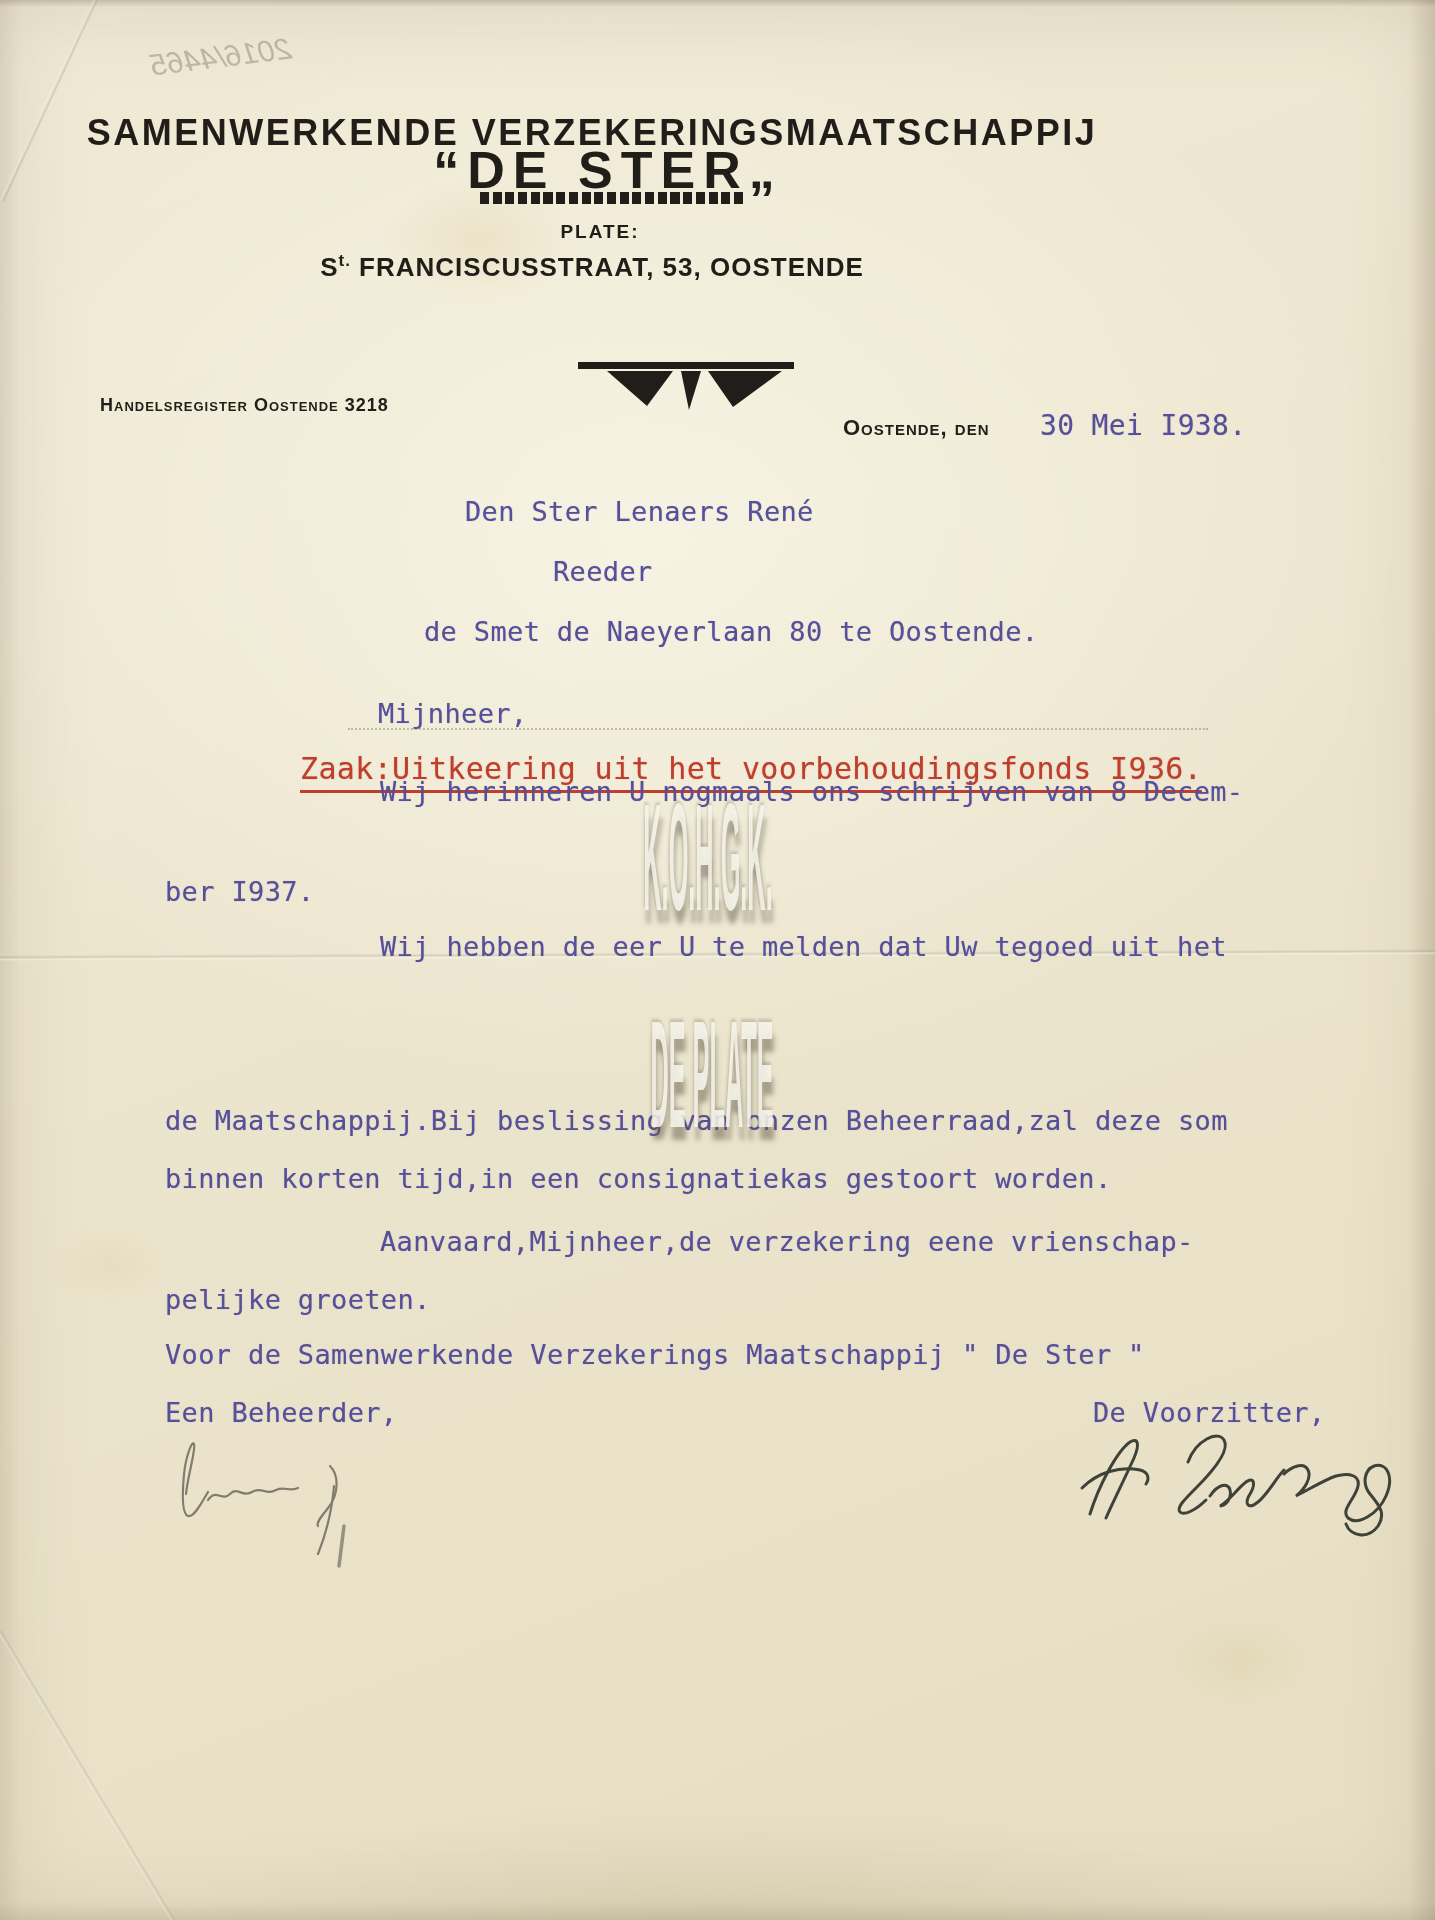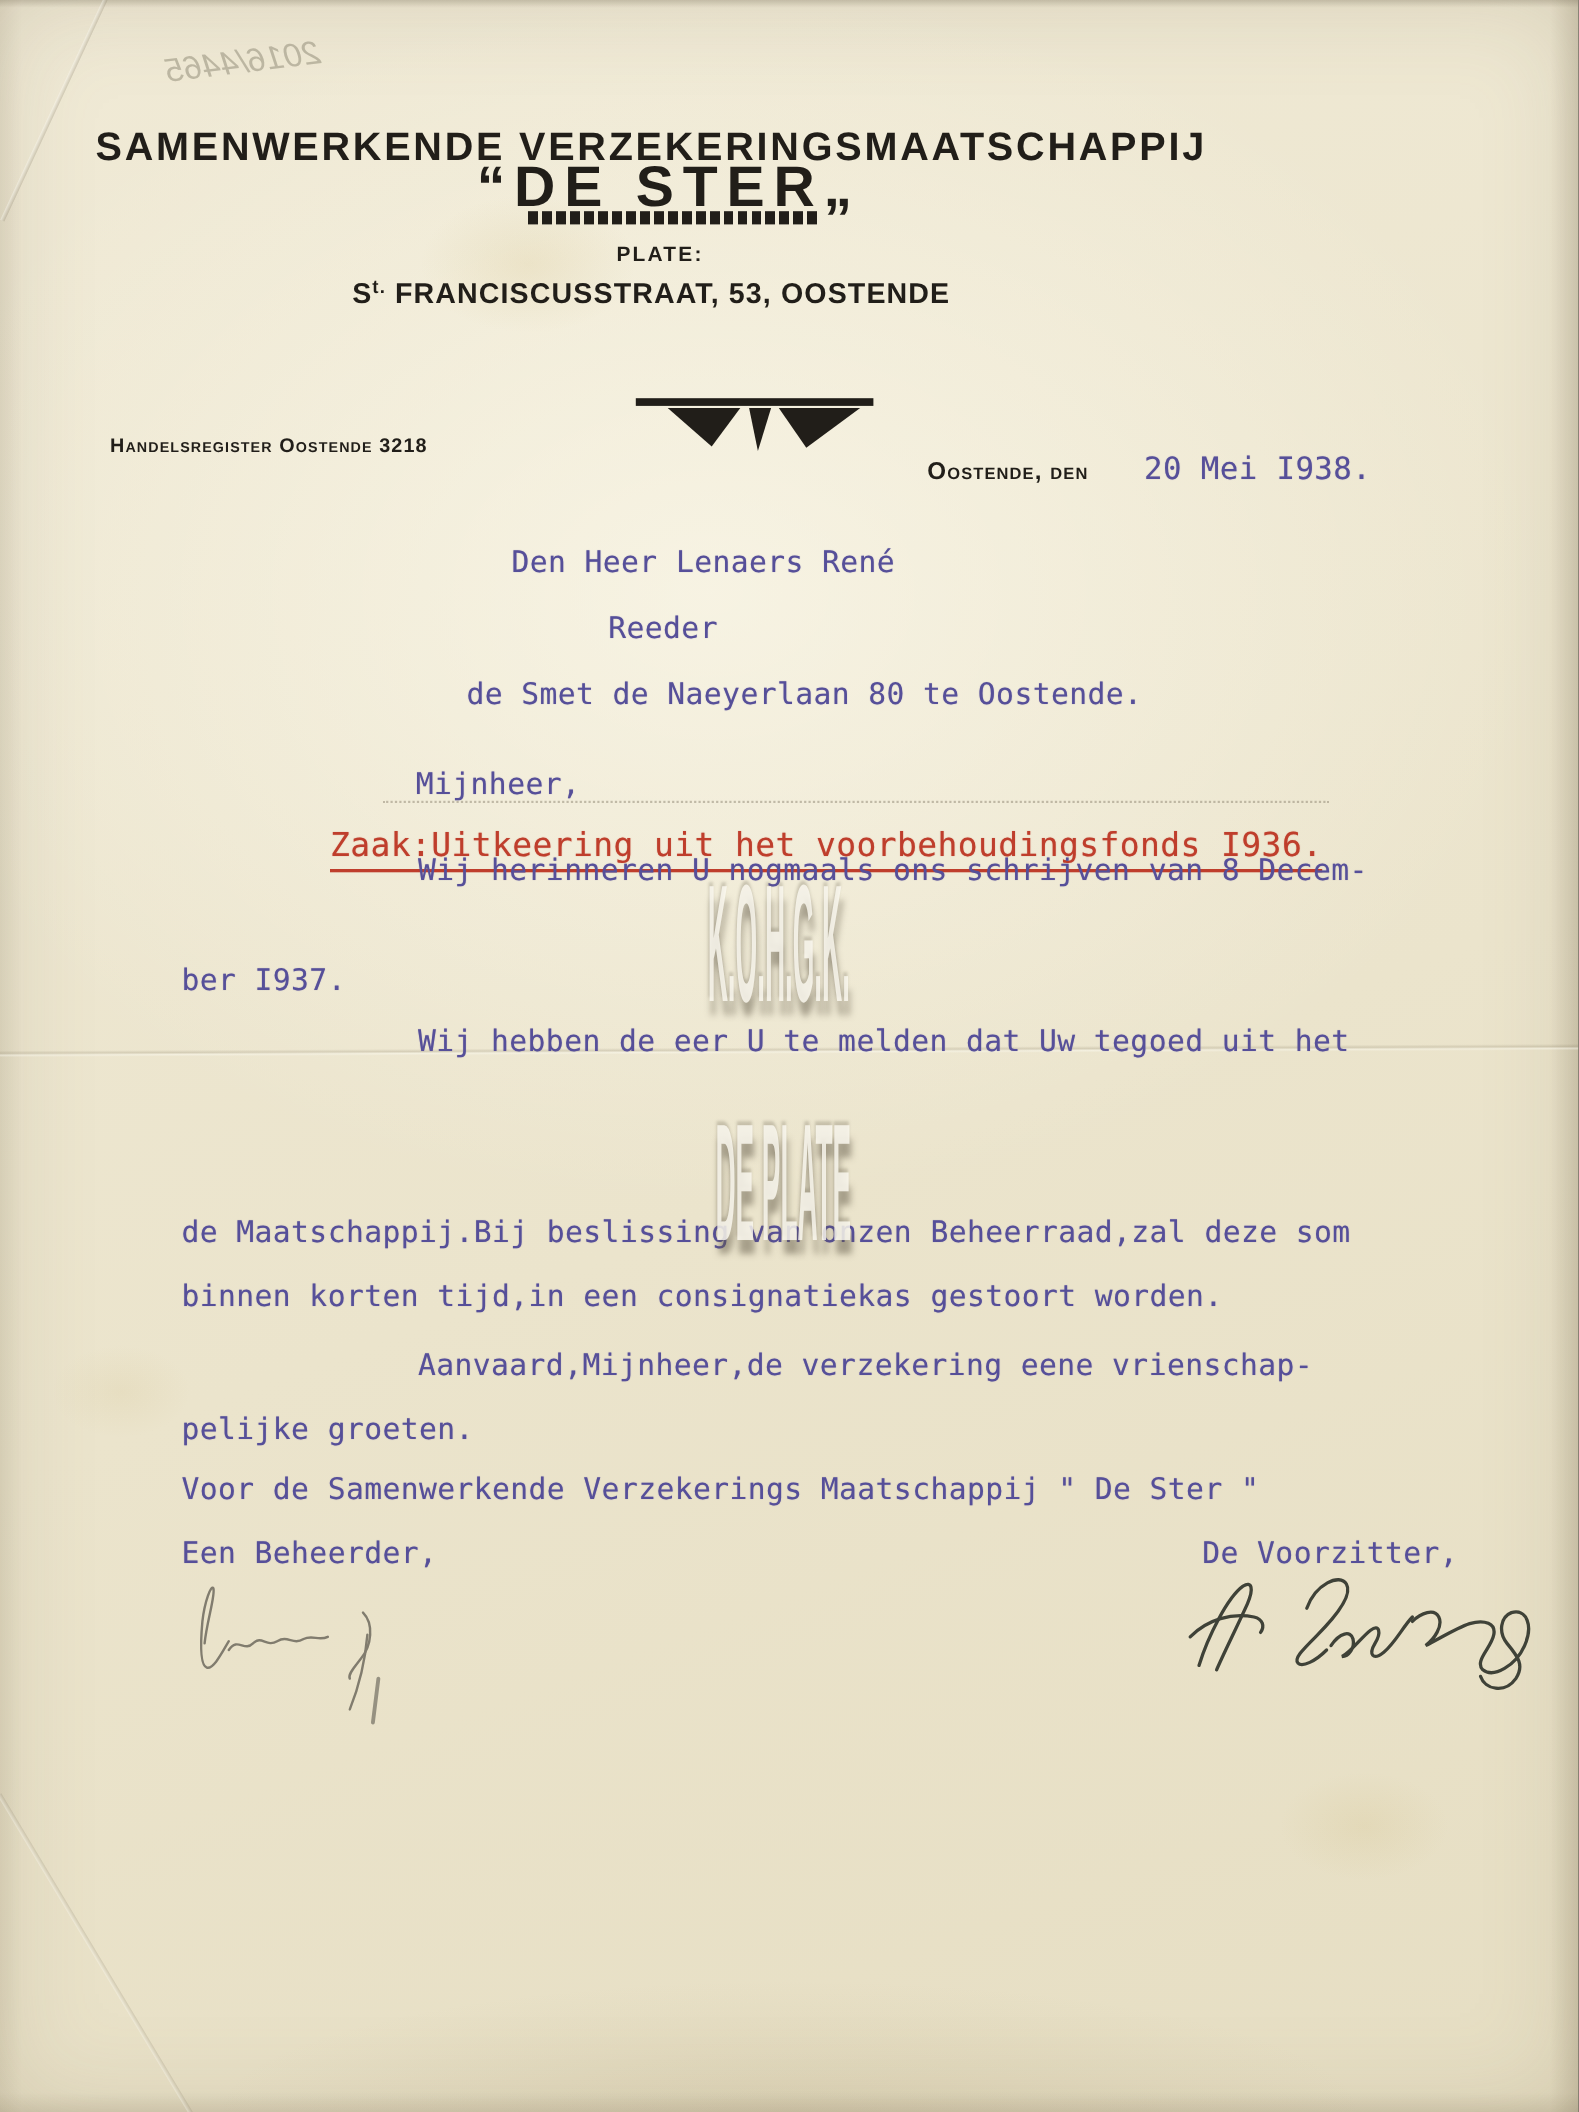--- a/index.html
+++ b/index.html
@@ -85,23 +85,23 @@
   <svg class="abs" style="left:575px;top:360px;" width="222" height="54" viewBox="0 0 222 54">
     <rect x="3" y="2" width="216" height="7" fill="#211e19"></rect>
     <polygon points="32,11 98,11 72,46" fill="#211e19"></polygon>
     <polygon points="106,11 126,11 114,50" fill="#211e19"></polygon>
     <polygon points="133,11 207,11 158,47" fill="#211e19"></polygon>
   </svg>
 
   <div class="abs print smallcaps" style="left:100px;top:395px;font-size:18px;letter-spacing:1px;">Handelsregister Oostende 3218</div>
 
   <div class="abs print smallcaps" style="left:843px;top:415px;font-size:22px;letter-spacing:1px;">Oostende, den</div>
-  <div class="type" style="left:1040px;top:412px;font-size:28px;">20 Mei I938.</div>
+  <div class="type" style="left:1040px;top:412px;font-size:28px;">30 Mei I938.</div>
 
-  <div class="type" style="left:465px;top:498px;">Den Heer Lenaers René</div>
+  <div class="type" style="left:465px;top:498px;">Den Ster Lenaers René</div>
   <div class="type" style="left:553px;top:558px;">Reeder</div>
   <div class="type" style="left:424px;top:618px;">de Smet de Naeyerlaan 80 te Oostende.</div>
 
   <div class="type" style="left:378px;top:700px;">Mijnheer,</div>
 
   <div class="abs" style="left:348px;top:728px;width:860px;height:0;
               border-top:2px dotted rgba(130,122,102,0.45);"></div>
 
   <div class="type subject" style="left:300px;top:754px;">Zaak:Uitkeering uit het voorbehoudingsfonds I936.</div>
 

